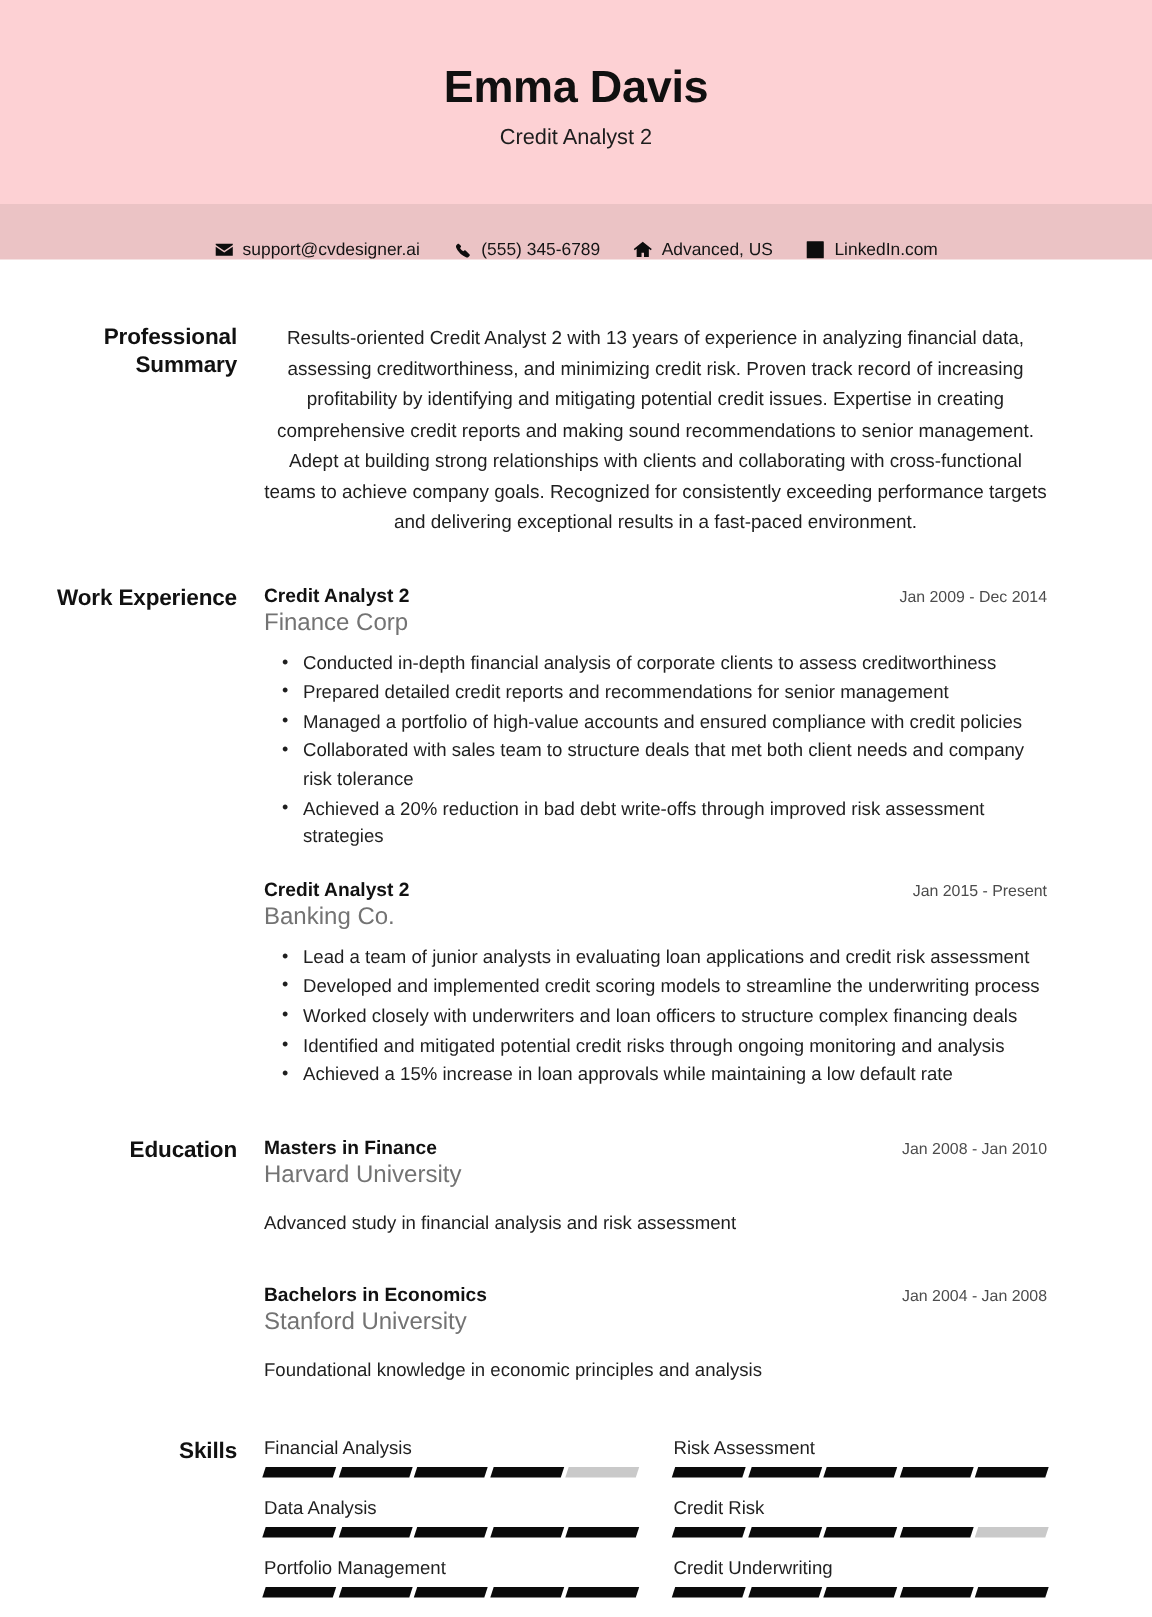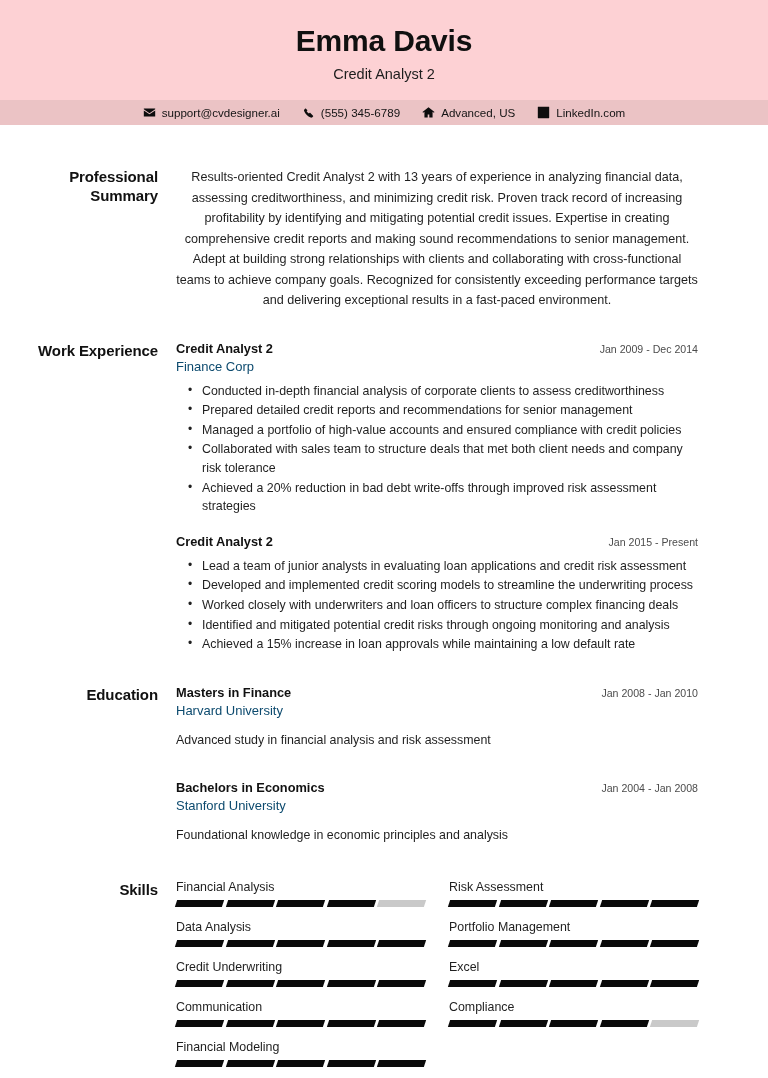--- a/index.html
+++ b/index.html
@@ -9,21 +9,21 @@
     background: #ffffff;
     font-family: "Liberation Sans", sans-serif;
     color: #222222;
     overflow: hidden;
   }
   .page { width: 768px; height: 1078px; position: relative; background:#fff; }
 
   
   .hdr-band {
     background: #fdd1d4;
-    height: 100px;
+    height: 136px;
     display: flex;
     flex-direction: column;
     align-items: center;
     justify-content: center;
     padding-top: 6px;
   }
   .hdr-name {
     font-size: 30px;
     font-weight: 700;
     letter-spacing: -0.2px;
@@ -31,23 +31,23 @@
     line-height: 1.1;
   }
   .hdr-role {
     font-size: 14.5px;
     font-weight: 400;
     color: #1d1d1d;
     margin-top: 9px;
   }
   .contact-band {
     background: #ebc3c5;
-    height: 25px;
-    display: flex;
-    align-items: center;
+    height: 37px;
+    display: flex;
+    align-items: flex-end;
     justify-content: center;
     gap: 22px;
   }
   .contact-item {
     display: flex;
     align-items: center;
     gap: 6px;
     font-size: 11.6px;
     color: #141414;
     white-space: nowrap;
@@ -107,22 +107,22 @@
     font-weight: 700;
     color: #111111;
   }
   .entry-date {
     font-size: 10.6px;
     color: #4c4c4c;
     white-space: nowrap;
     flex: 0 0 auto;
   }
   .entry-org {
-    font-size: 13px;
-    color: #0c4a6e;
+    font-size: 16px;
+    color: #737373;
     margin-top: 3px;
   }
   .entry-bullets {
     margin-top: 8px;
     padding-left: 26px;
     list-style: none;
   }
   .entry-bullets li {
     font-size: 12.4px;
     line-height: 1.5;
@@ -248,20 +248,21 @@
               <li>Managed a portfolio of high-value accounts and ensured compliance with credit policies</li>
               <li>Collaborated with sales team to structure deals that met both client needs and company risk tolerance</li>
               <li>Achieved a 20% reduction in bad debt write-offs through improved risk assessment strategies</li>
             </ul>
           </div>
           <div class="entry">
             <div class="entry-head">
               <div class="entry-title">Credit Analyst 2</div>
               <div class="entry-date">Jan 2015 - Present</div>
             </div>
+            <div class="entry-org">Banking Co.</div>
             <ul class="entry-bullets">
               <li>Lead a team of junior analysts in evaluating loan applications and credit risk assessment</li>
               <li>Developed and implemented credit scoring models to streamline the underwriting process</li>
               <li>Worked closely with underwriters and loan officers to structure complex financing deals</li>
               <li>Identified and mitigated potential credit risks through ongoing monitoring and analysis</li>
               <li>Achieved a 15% increase in loan approvals while maintaining a low default rate</li>
             </ul>
           </div>
         </div>
     </div>
@@ -316,20 +317,30 @@
               <div class="skill-name">Data Analysis</div>
               <div class="skill-bar">
                 <span class="skill-seg on"></span>
                 <span class="skill-seg on"></span>
                 <span class="skill-seg on"></span>
                 <span class="skill-seg on"></span>
                 <span class="skill-seg on"></span>
               </div>
             </div>
             <div class="skill">
+              <div class="skill-name">Credit Risk</div>
+              <div class="skill-bar">
+                <span class="skill-seg on"></span>
+                <span class="skill-seg on"></span>
+                <span class="skill-seg on"></span>
+                <span class="skill-seg on"></span>
+                <span class="skill-seg"></span>
+              </div>
+            </div>
+            <div class="skill">
               <div class="skill-name">Portfolio Management</div>
               <div class="skill-bar">
                 <span class="skill-seg on"></span>
                 <span class="skill-seg on"></span>
                 <span class="skill-seg on"></span>
                 <span class="skill-seg on"></span>
                 <span class="skill-seg on"></span>
               </div>
             </div>
             <div class="skill">

